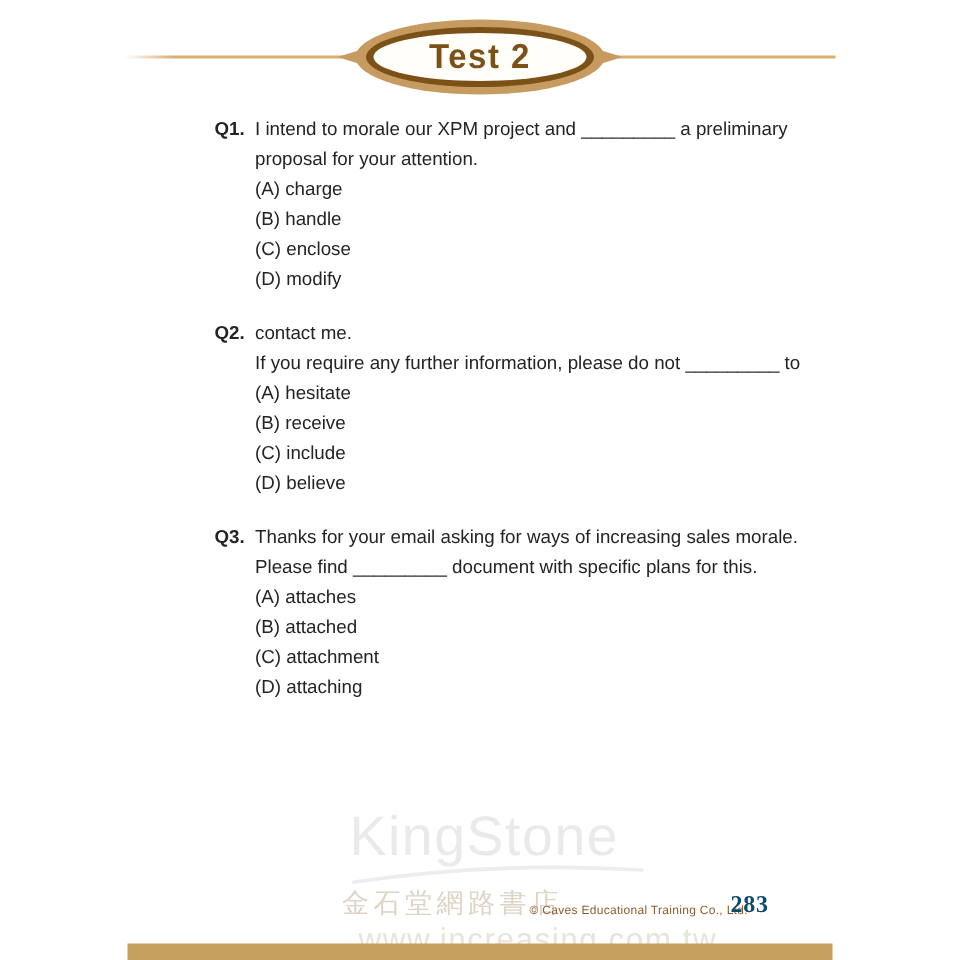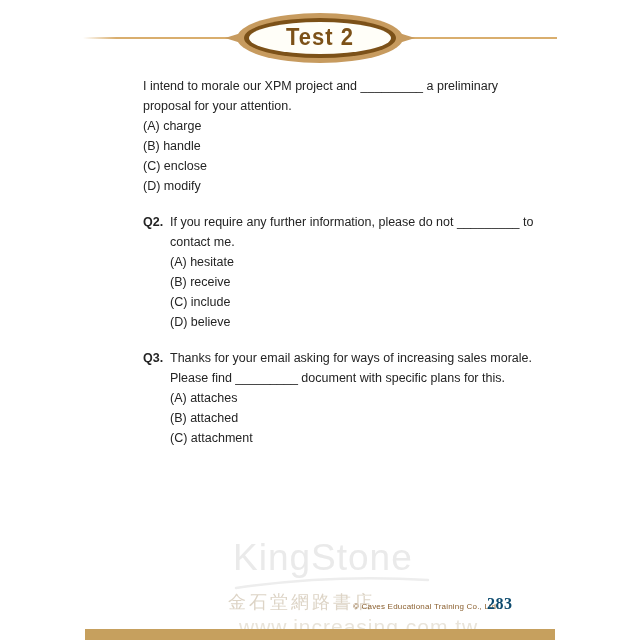--- a/index.html
+++ b/index.html
@@ -85,50 +85,52 @@
     <div class="badge-mid">
       <div class="badge-inner">
         <span class="badge-text">Test 2</span>
       </div>
     </div>
   </div>
 
   <div class="questions">
 
     <div class="question">
+      <div class="qlabel">Q1.</div>
       <div class="qbody">
         <div>I intend to morale our XPM project and _________ a preliminary</div>
         <div>proposal for your attention.</div>
         <div>(A) charge</div>
         <div>(B) handle</div>
         <div>(C) enclose</div>
         <div>(D) modify</div>
       </div>
     </div>
 
     <div class="question">
       <div class="qlabel">Q2.</div>
       <div class="qbody">
+        <div>contact me.</div>
         <div>If you require any further information, please do not _________ to</div>
-        <div>contact me.</div>
         <div>(A) hesitate</div>
         <div>(B) receive</div>
         <div>(C) include</div>
         <div>(D) believe</div>
       </div>
     </div>
 
     <div class="question">
       <div class="qlabel">Q3.</div>
       <div class="qbody">
         <div>Thanks for your email asking for ways of increasing sales morale.</div>
         <div>Please find _________ document with specific plans for this.</div>
         <div>(A) attaches</div>
         <div>(B) attached</div>
         <div>(C) attachment</div>
+        <div>(D) attaching</div>
       </div>
     </div>
 
   </div>
 
   <div class="wm-logo">KingStone</div>
   <div class="wm-swoosh">
     <svg width="200" height="22" viewBox="0 0 200 22">
       <path d="M4,18 Q100,4 196,10" fill="none" stroke="#ededed" stroke-width="2.5" stroke-linecap="round"></path>
     </svg>

